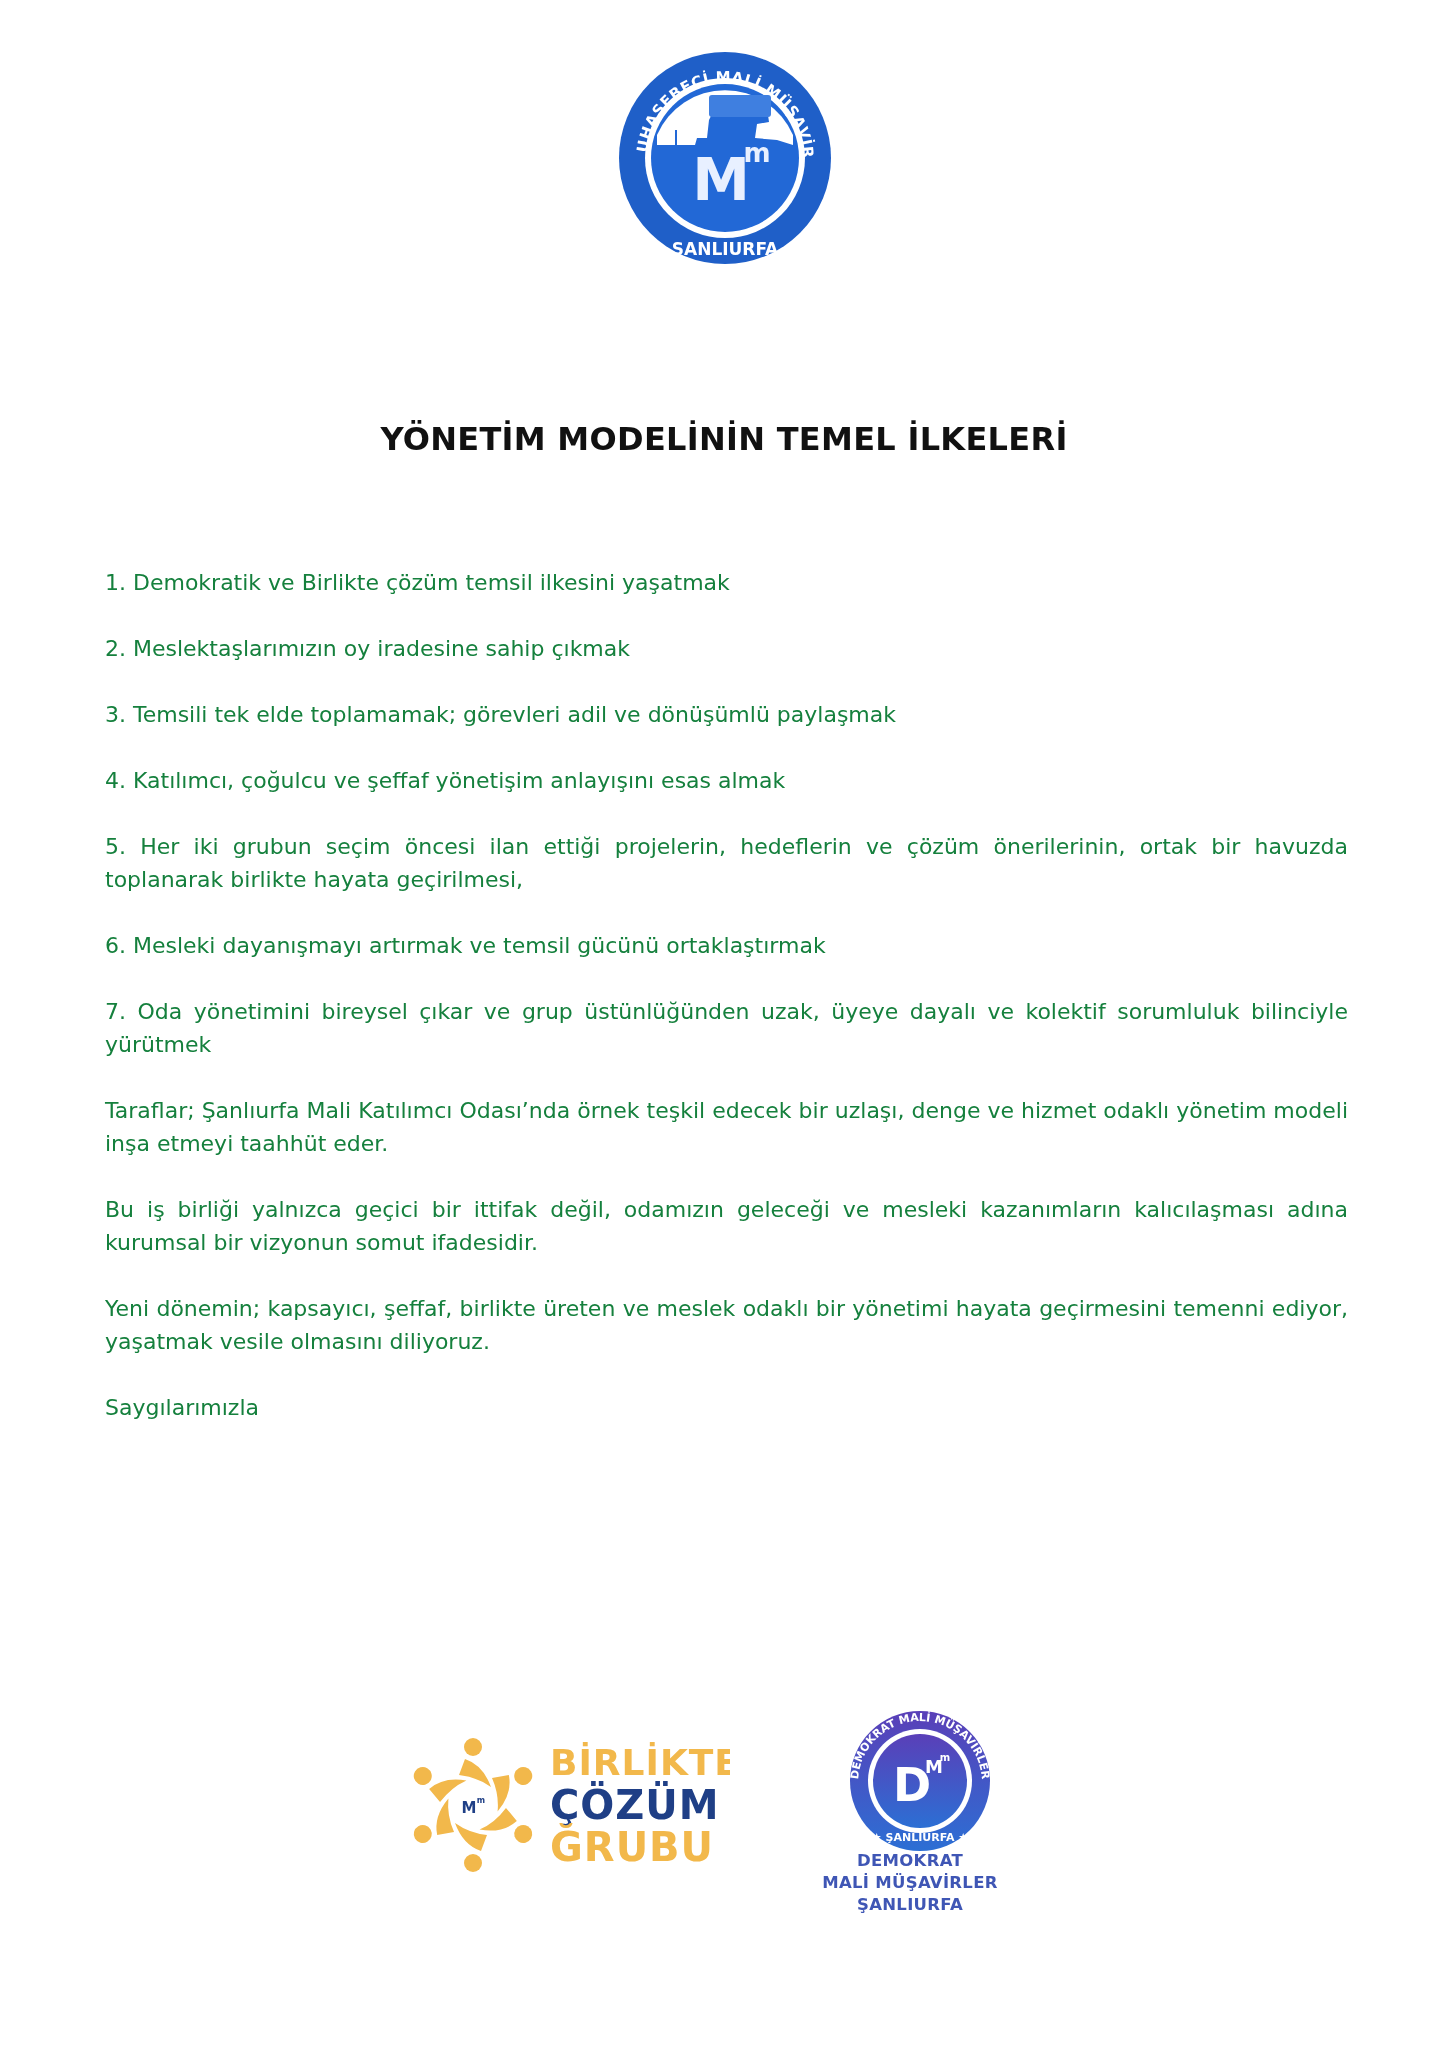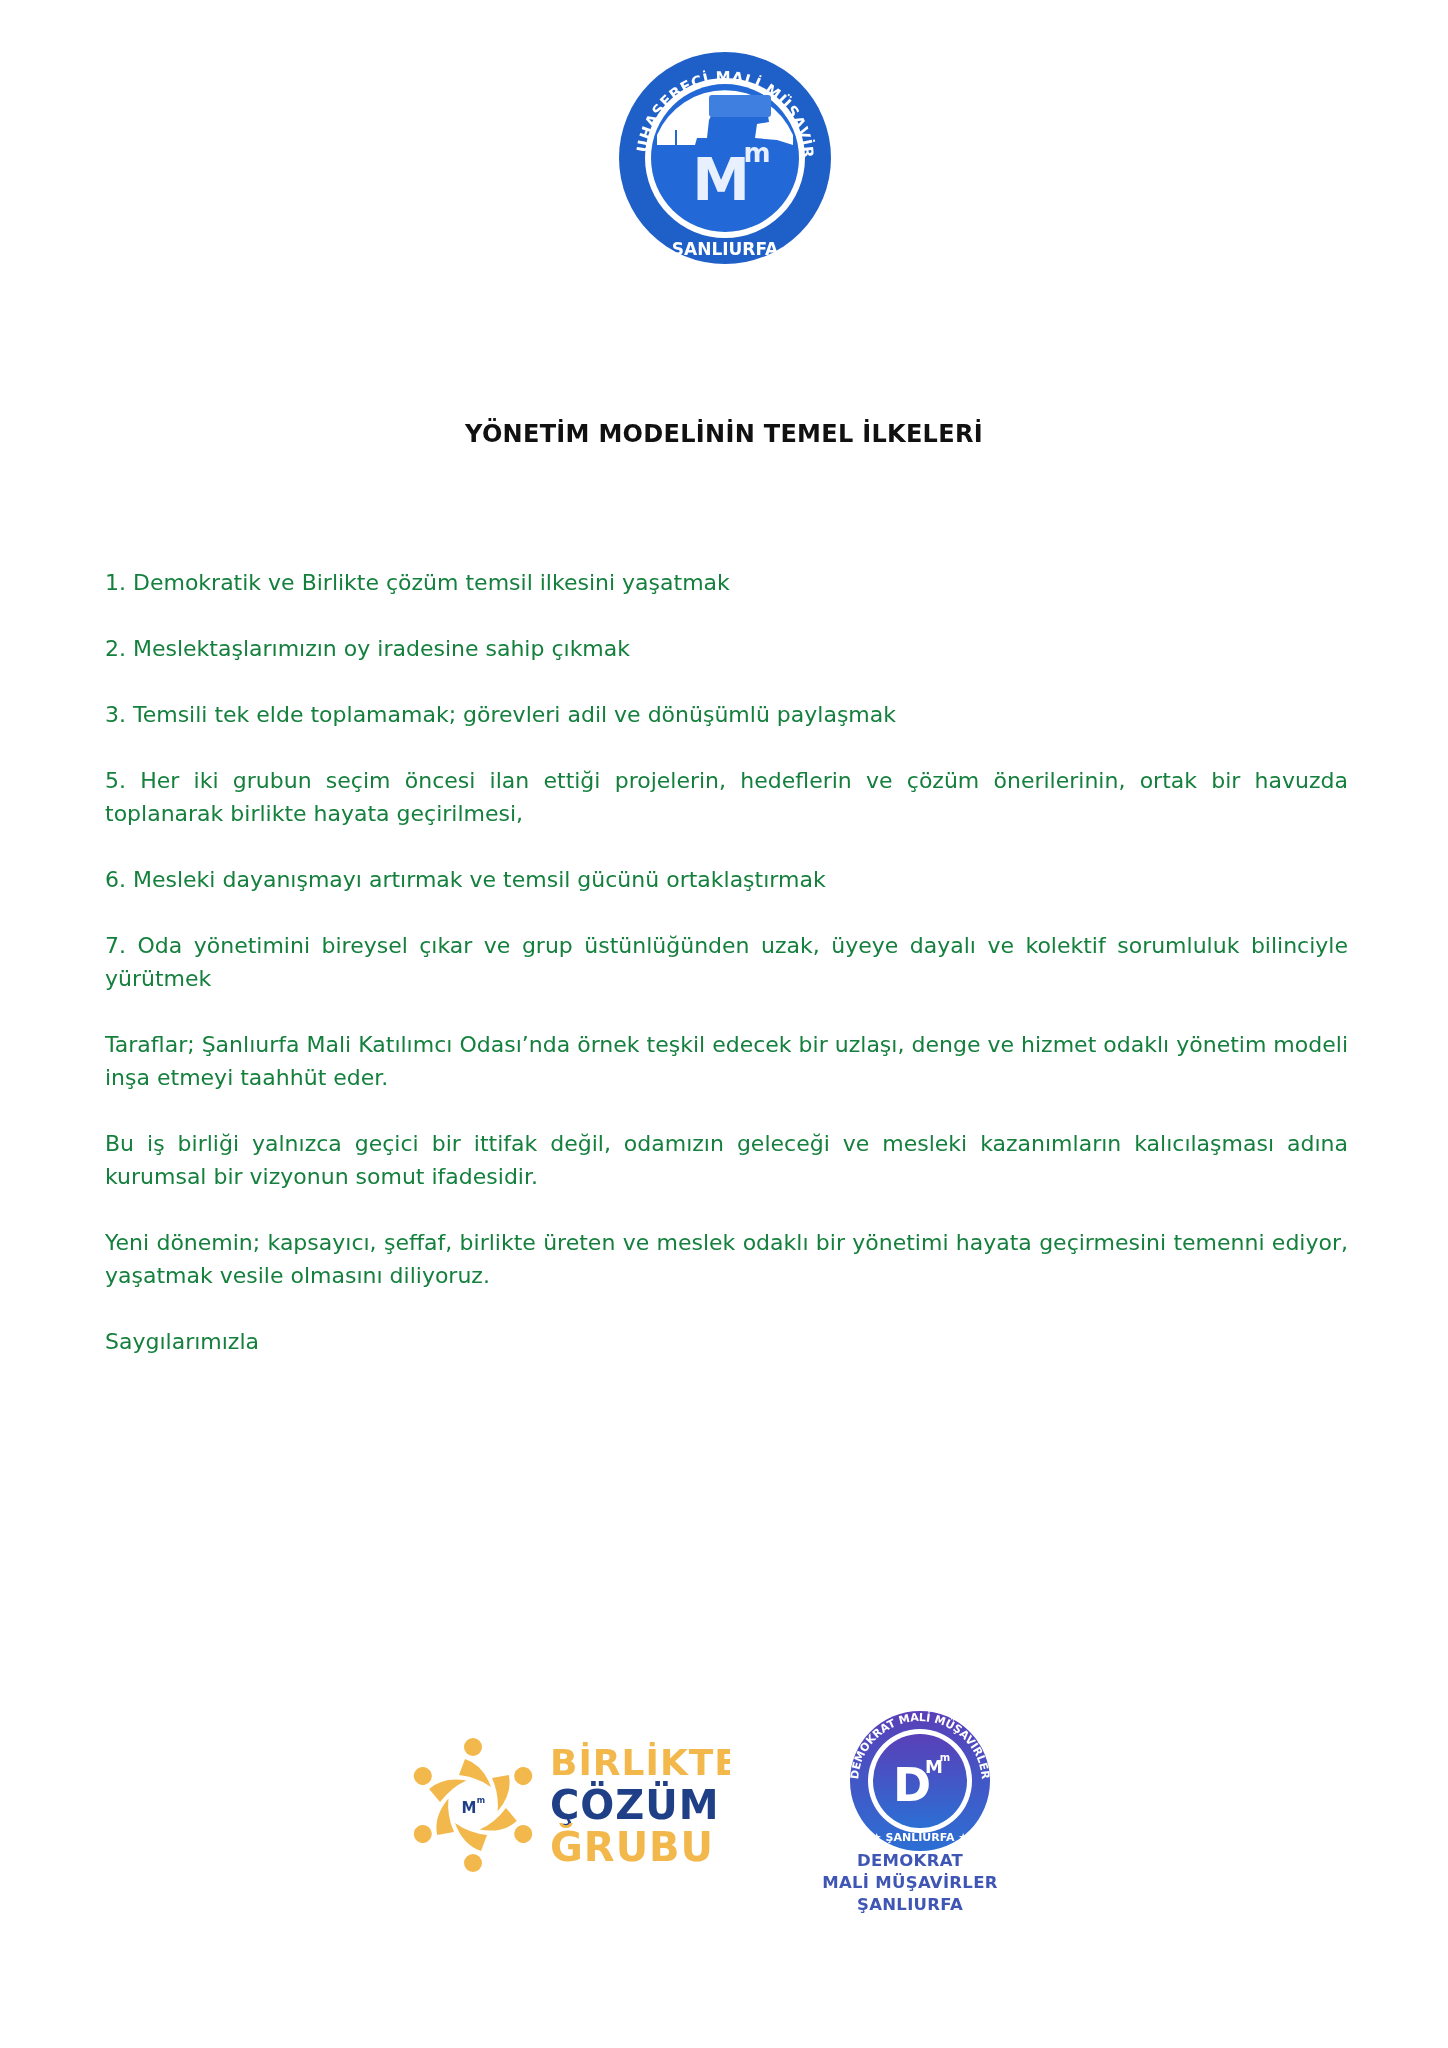--- a/index.html
+++ b/index.html
@@ -11,21 +11,21 @@
       overflow: hidden;
     }
     .page { position: absolute; left: 0; top: 0; width: 1448px; height: 2048px; background: #fff; }
 
     
     .top-logo { position: absolute; left: 617px; top: 50px; width: 216px; height: 216px; }
 
     
     .doc-title {
       position: absolute; left: 0; top: 420px; width: 1448px;
-      text-align: center; font-size: 24px; font-weight: 600; letter-spacing: 0.3px;
+      text-align: center; font-size: 32px; font-weight: 600; letter-spacing: 0.3px;
       color: #111;
     }
 
     
     .doc-body {
       position: absolute; left: 105px; top: 566px; width: 1243px;
       font-size: 22px; line-height: 33px; color: #15803d;
     }
     .para { margin-bottom: 33px; text-align: justify; }
     .signoff { margin-top: 0; }
@@ -67,20 +67,21 @@
       <text x="108" y="205" font-size="17" font-weight="700" fill="#ffffff" text-anchor="middle">ŞANLIURFA</text>
     </svg>
   </div>
 
   <h1 class="doc-title">YÖNETİM MODELİNİN TEMEL İLKELERİ</h1>
 
   <div class="doc-body">
     <p class="para">1. Demokratik ve Birlikte çözüm temsil ilkesini yaşatmak</p>
     <p class="para">2. Meslektaşlarımızın oy iradesine sahip çıkmak</p>
     <p class="para">3. Temsili tek elde toplamamak; görevleri adil ve dönüşümlü paylaşmak</p>
+    <p class="para">4. Katılımcı, çoğulcu ve şeffaf yönetişim anlayışını esas almak</p>
     <p class="para">5. Her iki grubun seçim öncesi ilan ettiği projelerin, hedeflerin ve çözüm önerilerinin, ortak bir havuzda toplanarak birlikte hayata geçirilmesi,</p>
     <p class="para">6. Mesleki dayanışmayı artırmak ve temsil gücünü ortaklaştırmak</p>
     <p class="para">7. Oda yönetimini bireysel çıkar ve grup üstünlüğünden uzak, üyeye dayalı ve kolektif sorumluluk bilinciyle yürütmek</p>
     <p class="para">Taraflar; Şanlıurfa Mali Katılımcı Odası’nda örnek teşkil edecek bir uzlaşı, denge ve hizmet odaklı yönetim modeli inşa etmeyi taahhüt eder.</p>
     <p class="para">Bu iş birliği yalnızca geçici bir ittifak değil, odamızın geleceği ve mesleki kazanımların kalıcılaşması adına kurumsal bir vizyonun somut ifadesidir.</p>
     <p class="para">Yeni dönemin; kapsayıcı, şeffaf, birlikte üreten ve meslek odaklı bir yönetimi hayata geçirmesini temenni ediyor, yaşatmak vesile olmasını diliyoruz.</p>
     <p class="signoff">Saygılarımızla</p>
   </div>
 
   <div class="logo-birlikte">

